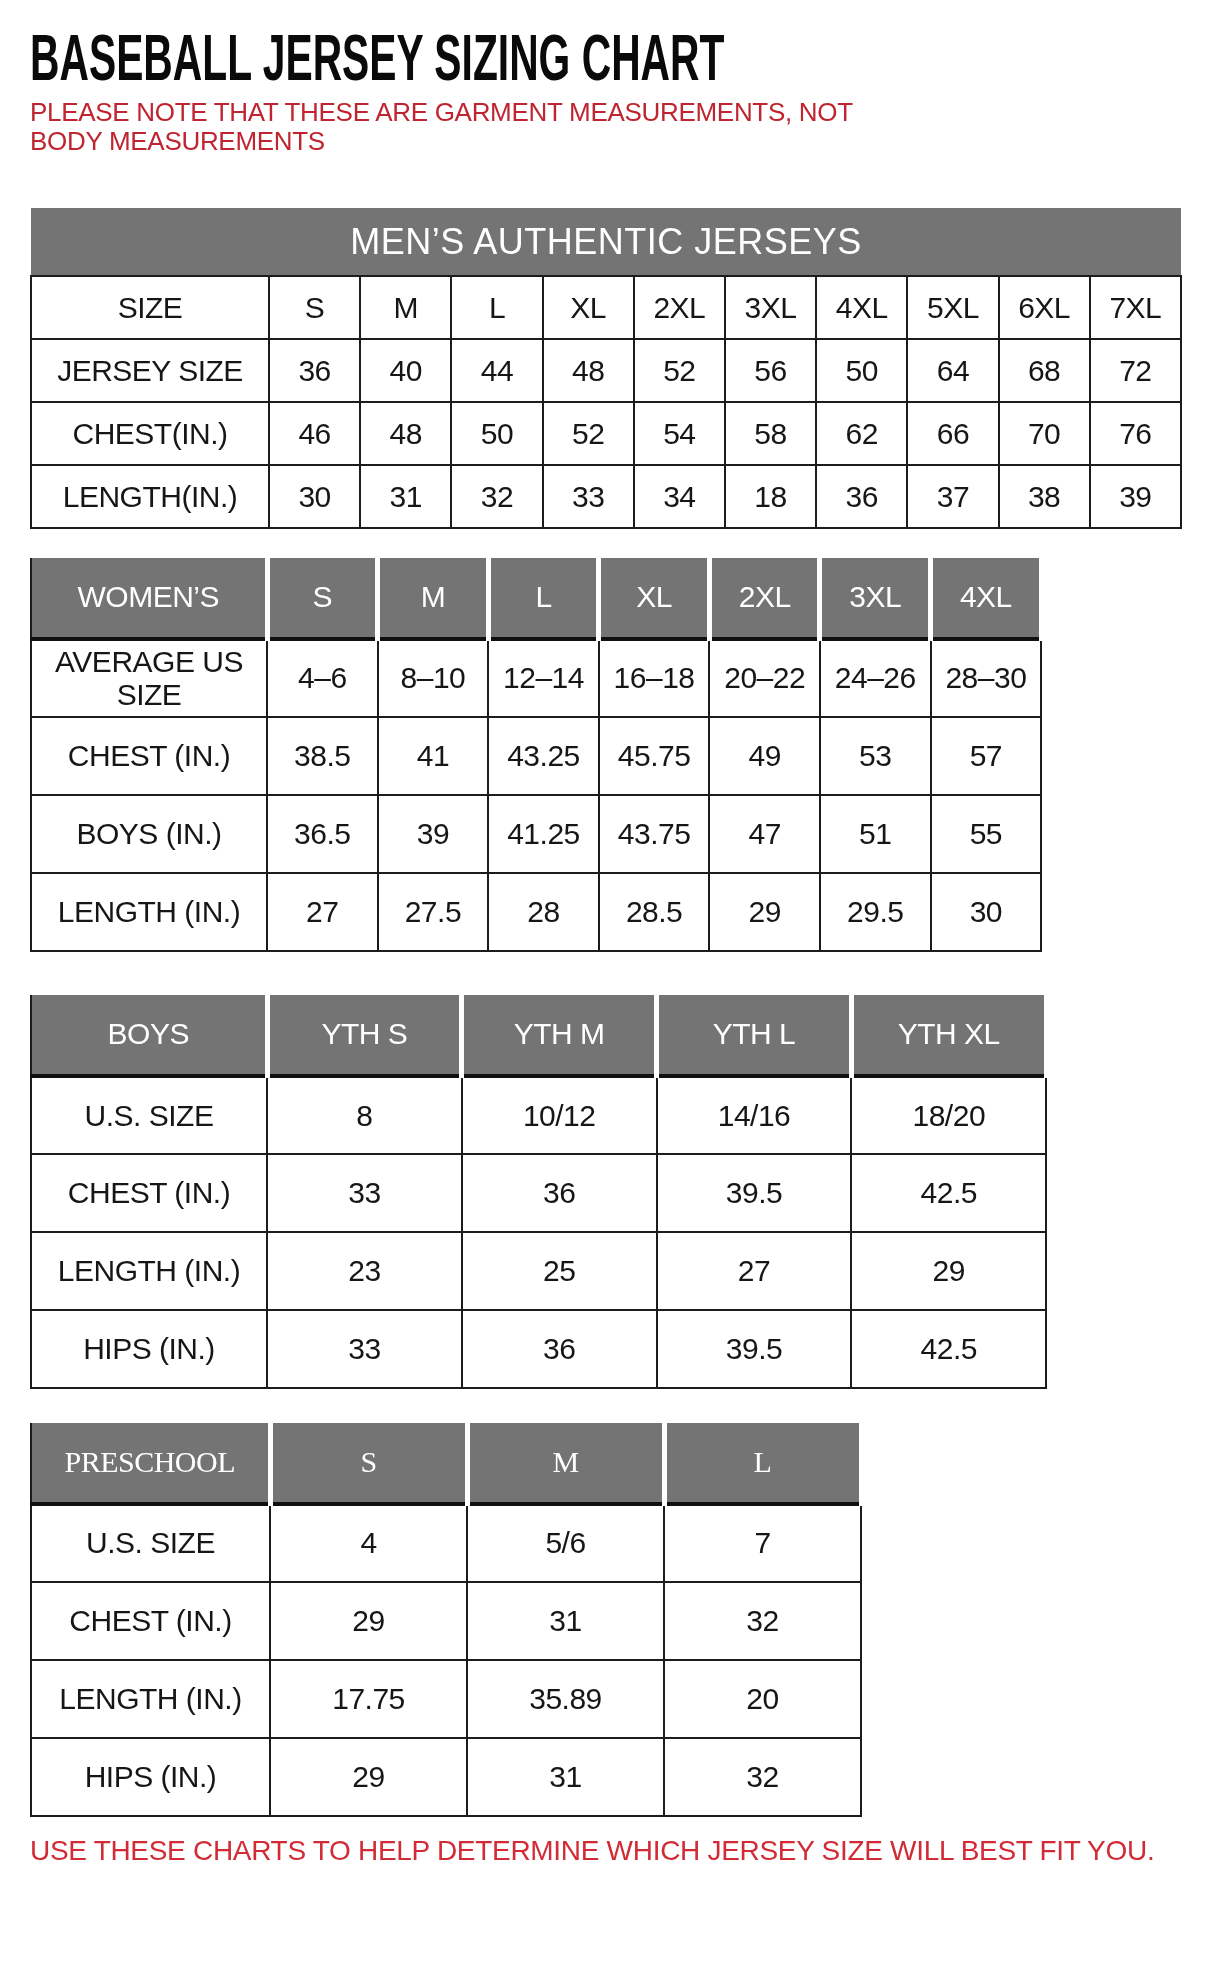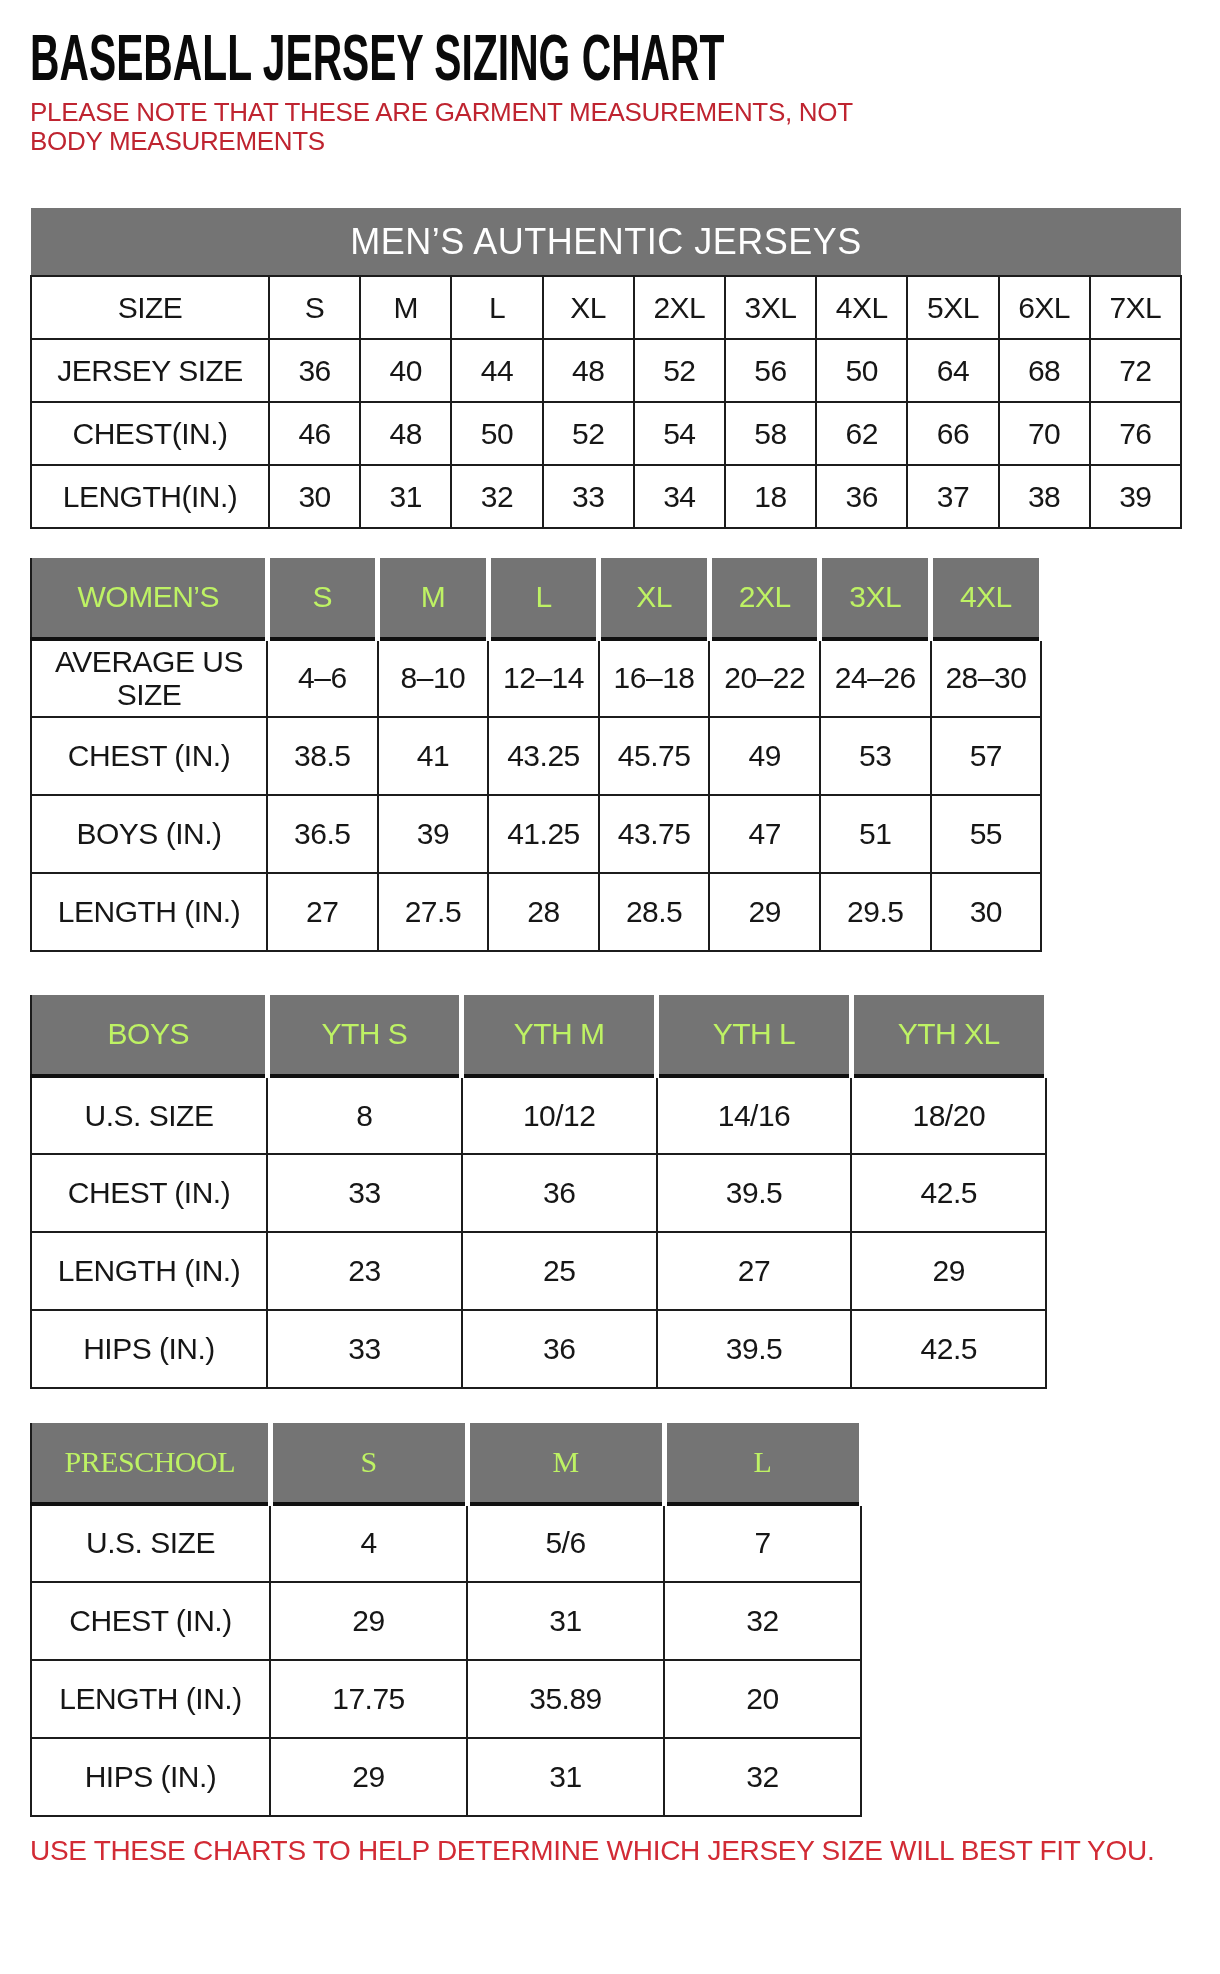--- a/index.html
+++ b/index.html
@@ -65,21 +65,21 @@
     color: #ffffff;
     font-size: 36px;
     letter-spacing: 0.5px;
     border: none;
     border-bottom: 2px solid #1c1c1c;
   }
 
   
   tr.gray-head td {
     background: var(--head-gray, #747474);
-    color: #bef264;
+    color: #ffffff;
     font-size: 30px;
     border-left: 5px solid #ffffff;
     border-right: 5px solid #ffffff;
     border-top: 3px solid #ffffff;
     border-bottom: 4px solid #101010;
   }
   tr.gray-head td:first-child { border-left: 2px solid #1c1c1c; }
 
   .womens-tbl { width: 1010px; margin-top: 26px; }
   .womens-tbl tr { height: 78px; }

